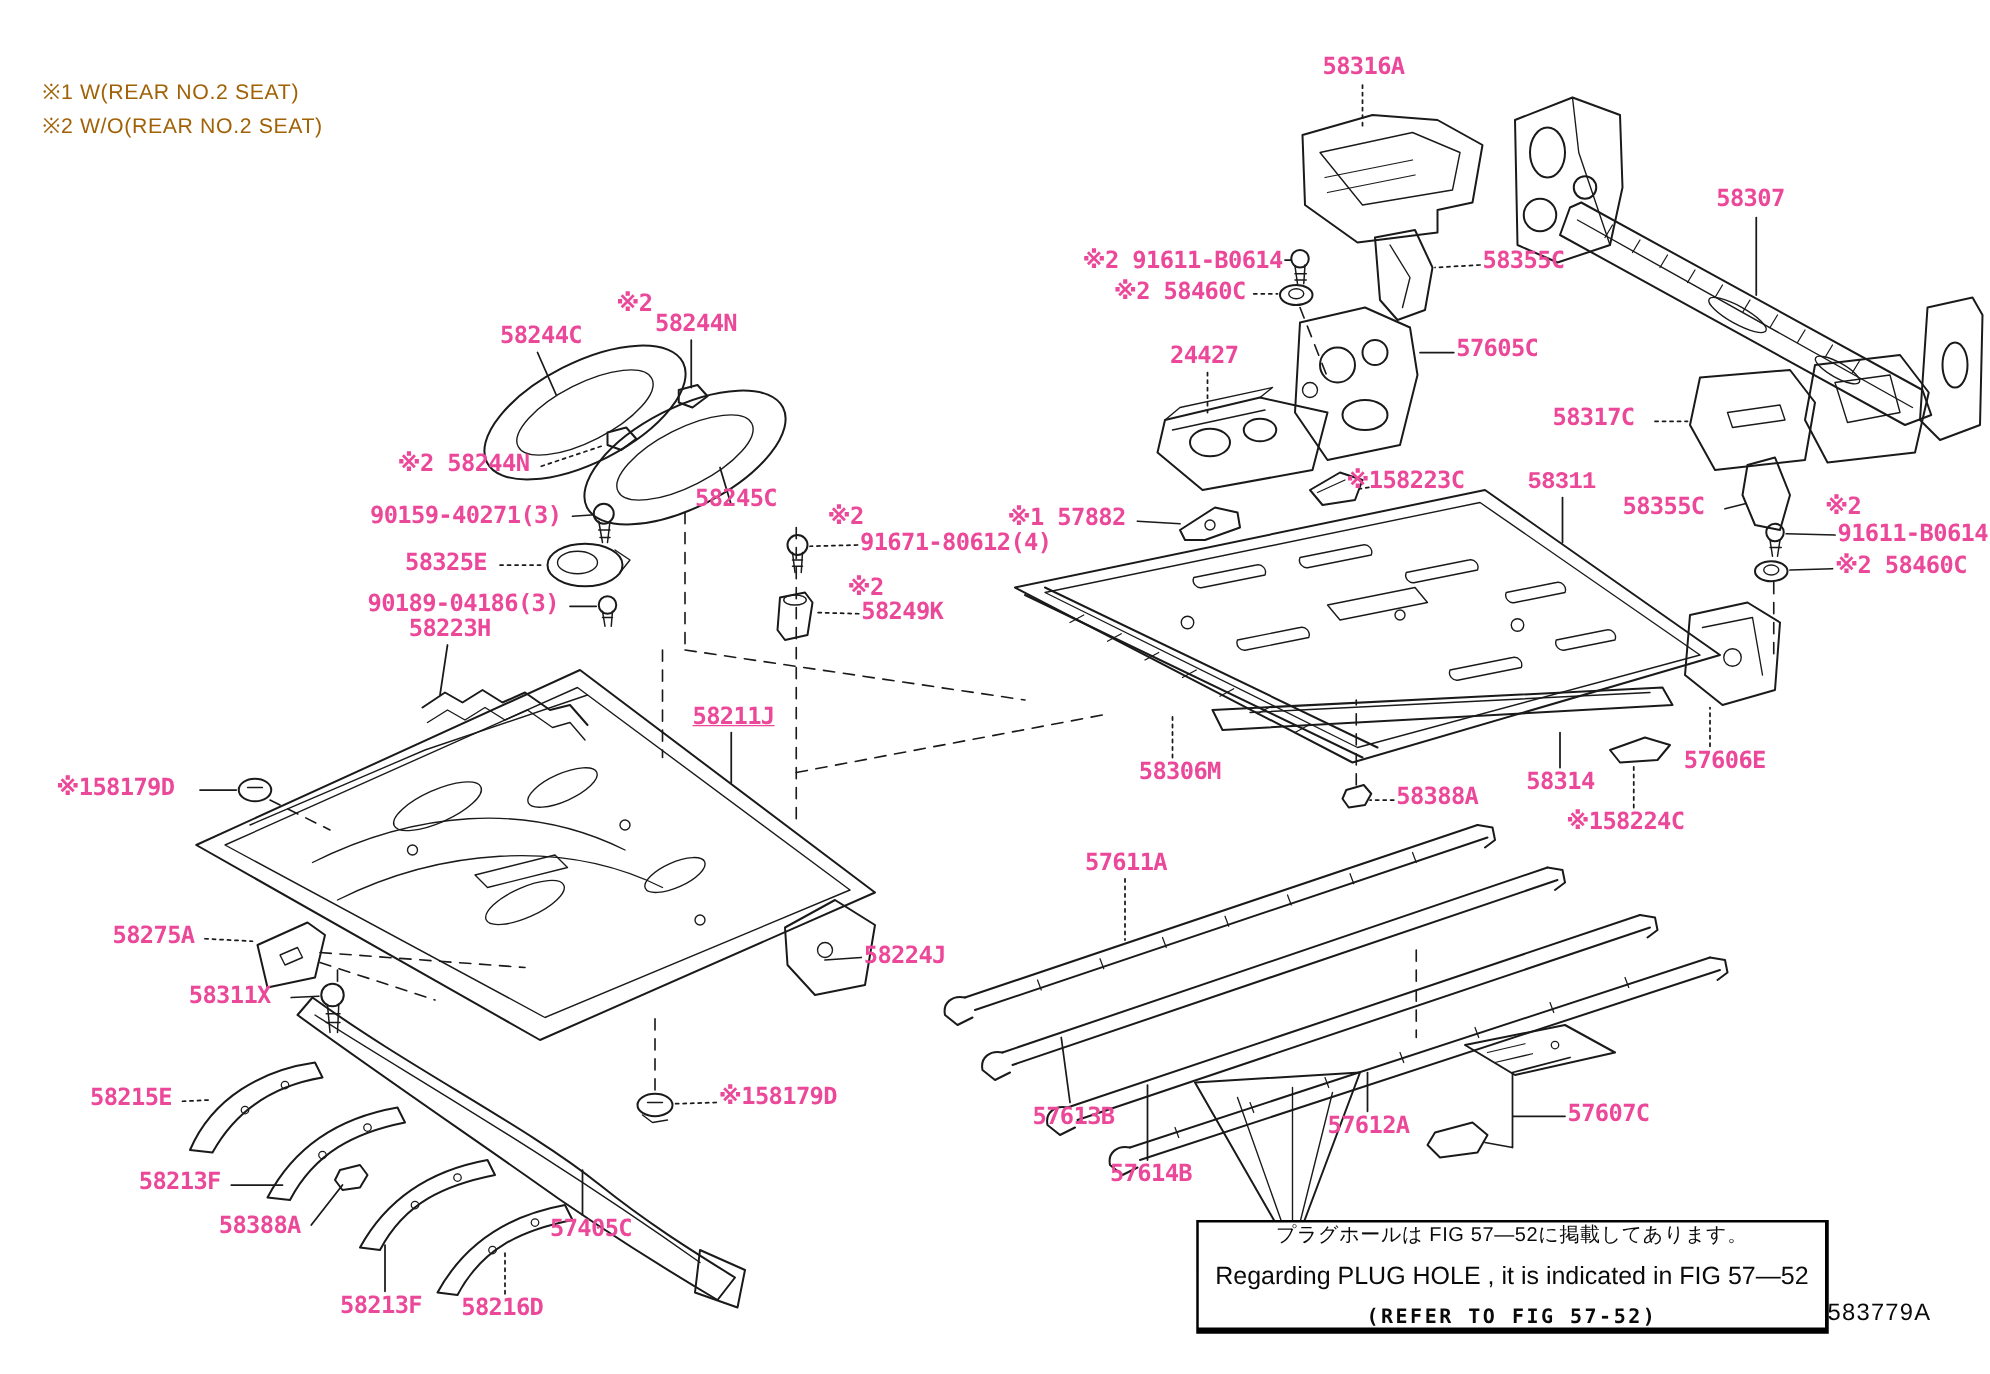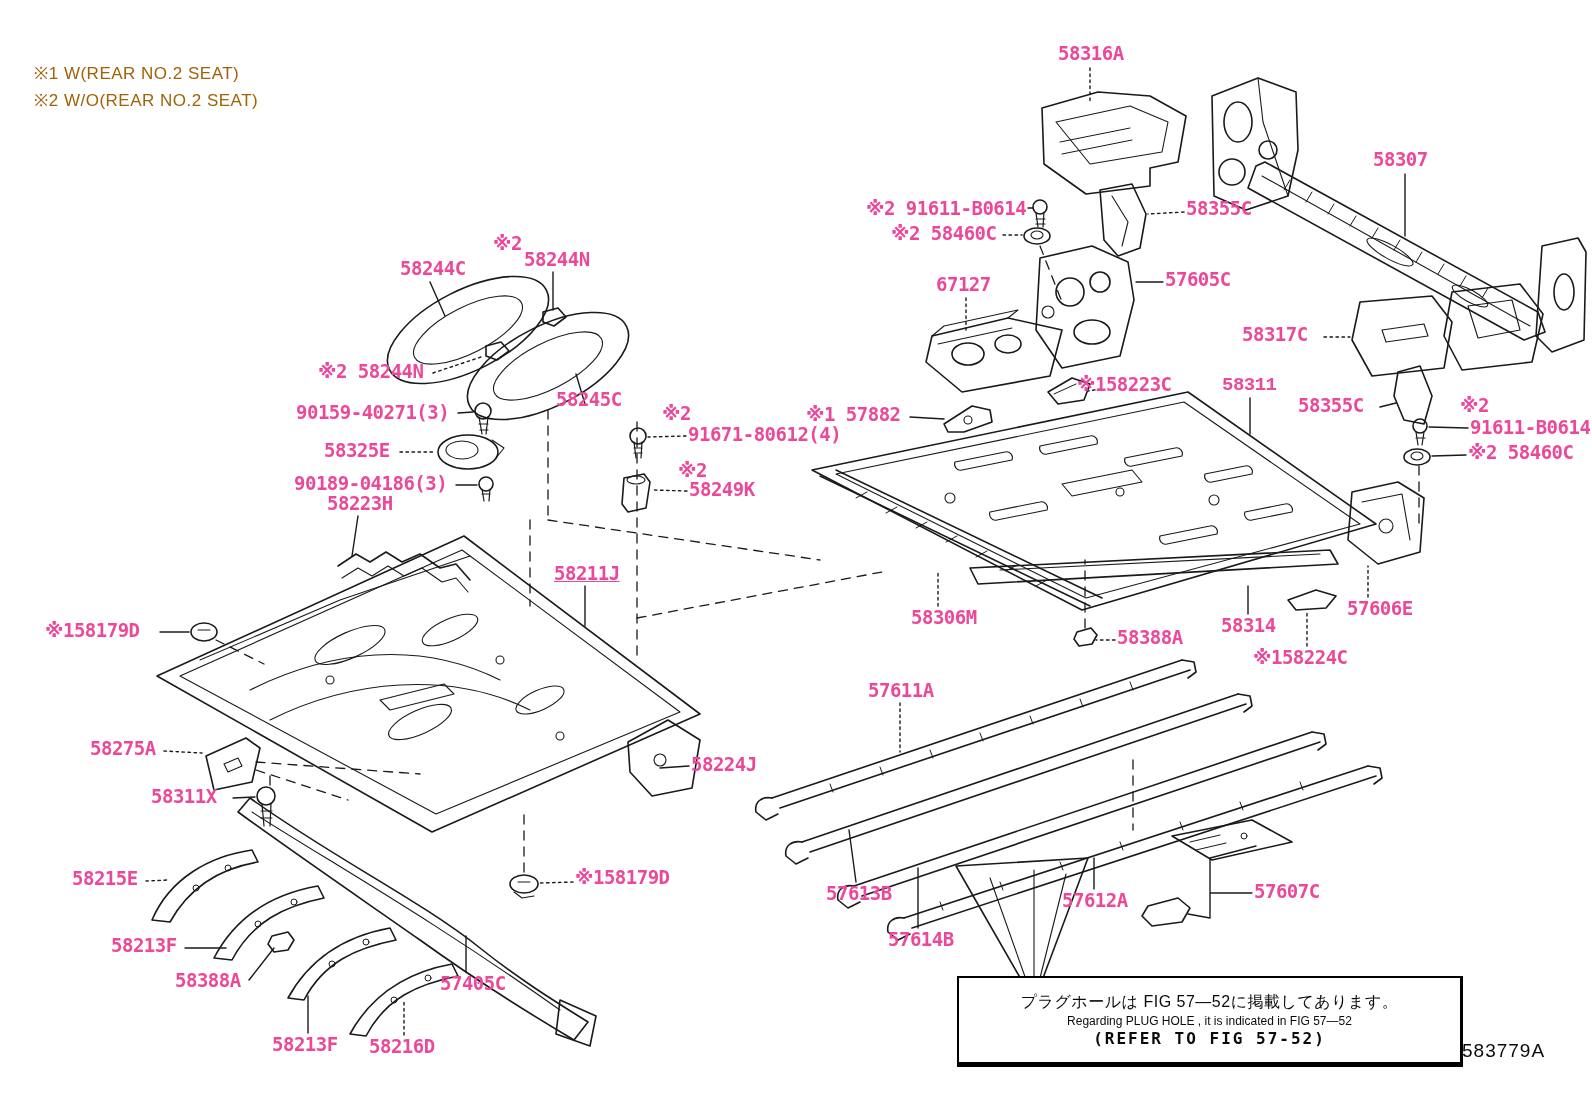--- a/index.html
+++ b/index.html
@@ -6,24 +6,24 @@
   .canvas{position:relative;width:1592px;height:1099px;background:#ffffff;overflow:hidden;
           font-family:"Liberation Sans",sans-serif;color:#0a0a0a;}
   .artwork{position:absolute;left:0;top:0;}
   .plabel{position:absolute;font-family:"DejaVu Sans Mono","DejaVu Sans",monospace;
           font-weight:700;font-size:19px;line-height:1.05;letter-spacing:-0.5px;
           white-space:pre;color:#ec4899;}
   .legend{position:absolute;left:34px;top:60px;font-size:17px;line-height:1.6;
           letter-spacing:0.5px;color:#a16207;}
   .notebox{position:absolute;left:957px;top:976px;width:501px;height:84px;
            border:2px solid #000;border-bottom-width:5px;border-right-width:3px;
-           display:flex;flex-direction:column;justify-content:center;align-items:center;
+           display:flex;flex-direction:column;justify-content:space-between;align-items:center;
            gap:1px;background:#fff;}
   .notebox .jp{font-size:16px;letter-spacing:0.5px;}
-  .notebox .en{font-size:12px;}
+  .notebox .en{font-size:20px;}
   .notebox .ref{font-weight:700;font-family:"DejaVu Sans Mono","DejaVu Sans",monospace;
                 font-size:16px;letter-spacing:2px;}
   .docnum{position:absolute;left:1462px;top:1040px;font-size:19px;letter-spacing:1px;}
 </style>
 </head>
 <body>
 
 <div class="canvas">
 
   <svg class="artwork" width="1592" height="1099" viewBox="0 0 1592 1099" xmlns="http://www.w3.org/2000/svg">
@@ -283,21 +283,21 @@
     <div>※1  W(REAR NO.2 SEAT)</div>
     <div>※2  W/O(REAR NO.2 SEAT)</div>
   </div>
 
   <div>
       <div class="plabel" style="left: 1058px; top: 44px;">58316A</div>
       <div class="plabel" style="left: 1373px; top: 150px;">58307</div>
       <div class="plabel" style="left: 866px; top: 199px;">※2 91611-B0614</div>
       <div class="plabel" style="left: 891px; top: 224px;">※2 58460C</div>
       <div class="plabel" style="left: 1186px; top: 199px;">58355C</div>
-      <div class="plabel" style="left: 936px; top: 275px;">67127</div>
+      <div class="plabel" style="left: 936px; top: 275px;">24427</div>
       <div class="plabel" style="left: 1165px; top: 270px;">57605C</div>
       <div class="plabel" style="left: 1242px; top: 325px;">58317C</div>
       <div class="plabel" style="left: 1298px; top: 396px;">58355C</div>
       <div class="plabel" style="left: 1460px; top: 396px;">※2</div>
       <div class="plabel" style="left: 1470px; top: 418px;">91611-B0614</div>
       <div class="plabel" style="left: 1468px; top: 443px;">※2 58460C</div>
       <div class="plabel" style="left: 400px; top: 259px;">58244C</div>
       <div class="plabel" style="left: 493px; top: 234px;">※2</div>
       <div class="plabel" style="left: 524px; top: 250px;">58244N</div>
       <div class="plabel" style="left: 318px; top: 362px;">※2 58244N</div>

